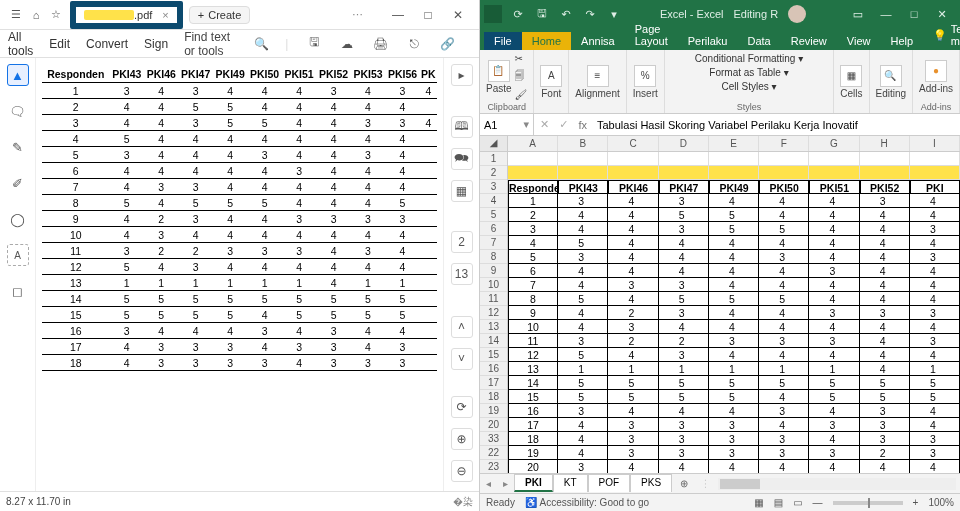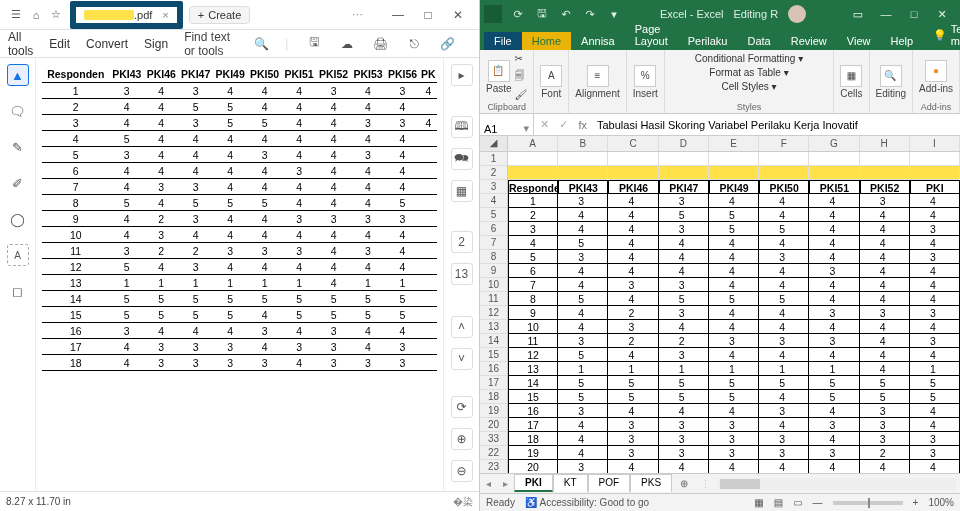--- a/index.html
+++ b/index.html
@@ -53,21 +53,21 @@
 .ribbon{height:64px;background:#f3f3f3;border-bottom:1px solid #ccc;display:flex;font-size:10px;color:#444}
 .rgroup{border-right:1px solid #ddd;display:flex;flex-direction:column;align-items:center;justify-content:space-between;padding:3px 6px 1px}
 .rgroup .top{display:flex;align-items:center;gap:3px;flex:1}
 .rgroup .lbl{font-size:9px;color:#666;margin-top:2px}
 .bigbtn{display:flex;flex-direction:column;align-items:center;gap:1px;font-size:10px}
 .bigbtn .bicon{width:22px;height:22px;border:1px solid #ccc;background:#fff;display:flex;align-items:center;justify-content:center}
 .styles-list{display:flex;flex-direction:column;gap:1px;font-size:10px;color:#333;text-align:left}
 .styles-list div{white-space:nowrap}
 
 .fbar{height:22px;display:flex;align-items:center;border-bottom:1px solid #ccc;font-size:11px}
-.namebox{width:54px;border-right:1px solid #ccc;padding:0 4px;display:flex;align-items:flex-end;justify-content:space-between;height:100%}
+.namebox{width:54px;border-right:1px solid #ccc;padding:0 4px;display:flex;align-items:center;justify-content:space-between;height:100%}
 .fx-area{display:flex;align-items:center;gap:10px;padding:0 6px;flex:1}
 .fx-area .fx{color:#777}
 
 .grid-wrap{flex:1;display:flex;overflow:hidden}
 .rowhdrs{width:28px;background:#f0f0f0;border-right:1px solid #ccc;font-size:10px;color:#555;text-align:center}
 .rowhdrs div{height:14px;line-height:14px;border-bottom:1px solid #ddd}
 .rowhdrs .sel{height:16px;border-bottom:1px solid #ccc;background:#e8e8e8}
 .grid{flex:1;overflow:hidden}
 .colhdrs{height:16px;display:flex;background:#f0f0f0;border-bottom:1px solid #ccc;font-size:10px;color:#555}
 .colhdrs div{flex:1;min-width:50px;text-align:center;border-right:1px solid #ddd;line-height:16px}

